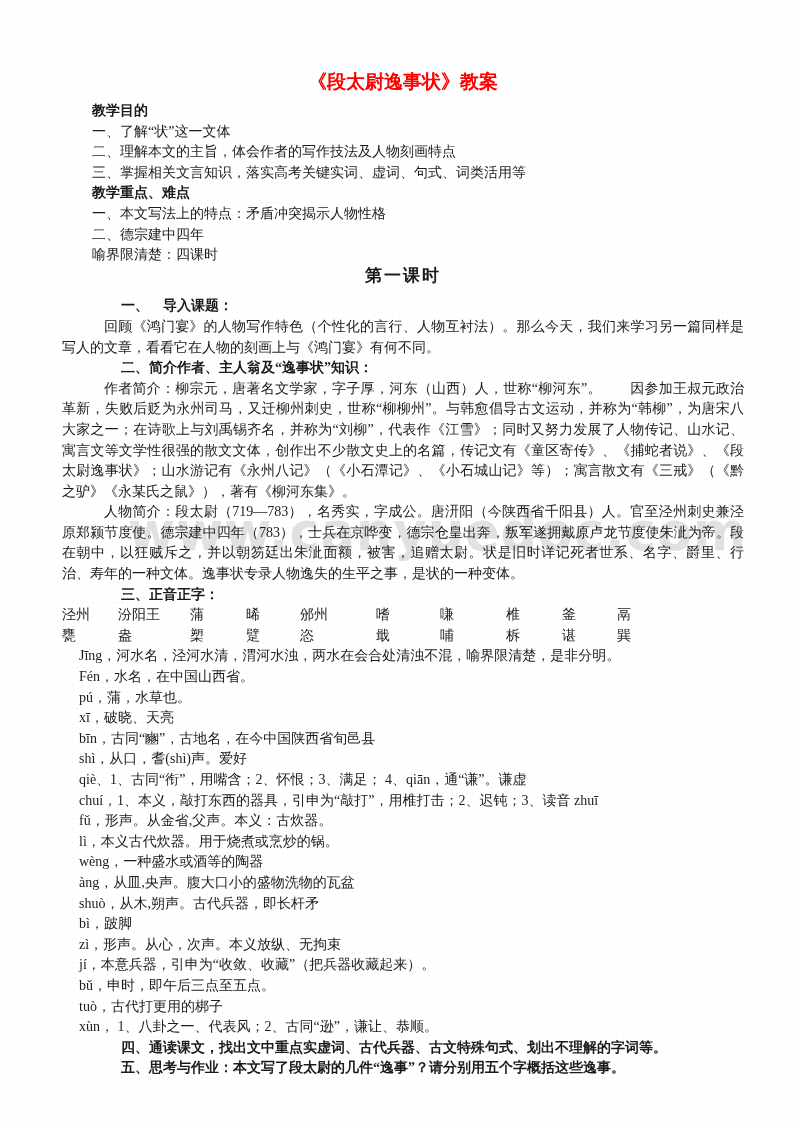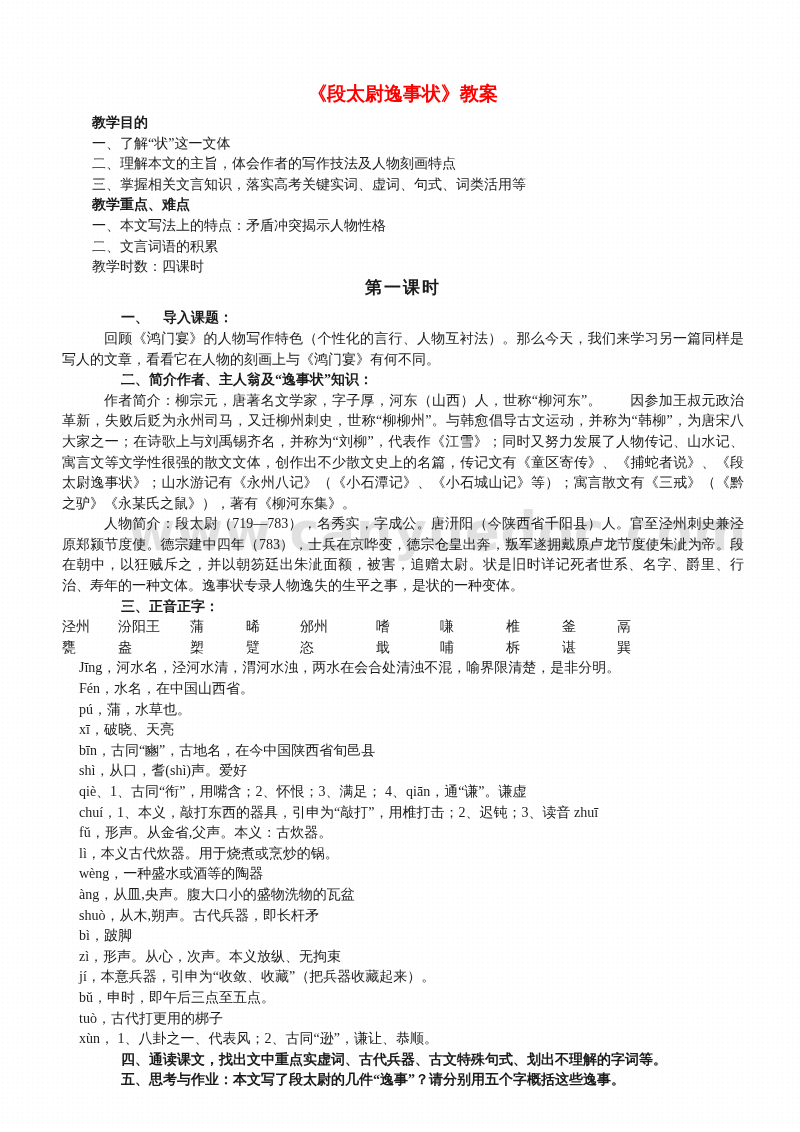--- a/index.html
+++ b/index.html
@@ -15,21 +15,21 @@
   }
   .content{position:relative;z-index:1;padding:70px 56px 0 62px;}
   .watermark{
     position:absolute;z-index:0;left:128px;top:522px;
     font-family:"DejaVu Sans","Liberation Sans",sans-serif;
     font-size:51px;font-weight:bold;letter-spacing:1px;
     color:#c9c9c9;opacity:0.55;white-space:nowrap;
     transform:scaleY(1.05);
   }
   .title{
-    margin:12px 0 7px 0;text-align:center;
+    margin:0 0 7px 0;text-align:center;
     color:#fe0000;font-size:19px;font-weight:bold;line-height:24px;
   }
   .line{white-space:nowrap;padding-left:17px;}
   .b{font-weight:bold;}
   .ind1{margin-left:13px;}
   .ind2{margin-left:42px;}
   .para{text-indent:42px;text-align:justify;}
   .lesson-heading{
     text-align:center;font-weight:bold;font-size:17px;
     margin-bottom:10px;letter-spacing:2px;
@@ -49,22 +49,22 @@
   <div class="content">
     <h1 class="title">《段太尉逸事状》教案</h1>
 
     <div class="line b ind1">教学目的</div>
     <div class="line ind1">一、了解“状”这一文体</div>
     <div class="line ind1">二、理解本文的主旨，体会作者的写作技法及人物刻画特点</div>
     <div class="line ind1">三、掌握相关文言知识，落实高考关键实词、虚词、句式、词类活用等</div>
 
     <div class="line b ind1">教学重点、难点</div>
     <div class="line ind1">一、本文写法上的特点：矛盾冲突揭示人物性格</div>
-    <div class="line ind1">二、文言词语的积累</div>
-    <div class="line ind1">教学时数：四课时</div>
+    <div class="line ind1">二、德宗建中四年</div>
+    <div class="line ind1">喻界限清楚：四课时</div>
 
     <div class="lesson-heading">第一课时</div>
 
     <div class="line b ind2">一、　导入课题：</div>
     <div class="para">回顾《鸿门宴》的人物写作特色（个性化的言行、人物互衬法）。那么今天，我们来学习另一篇同样是写人的文章，看看它在人物的刻画上与《鸿门宴》有何不同。</div>
 
     <div class="line b ind2">二、简介作者、主人翁及“逸事状”知识：</div>
     <div class="para">作者简介：柳宗元，唐著名文学家，字子厚，河东（山西）人，世称“柳河东”。　　因参加王叔元政治革新，失败后贬为永州司马，又迁柳州刺史，世称“柳柳州”。与韩愈倡导古文运动，并称为“韩柳”，为唐宋八大家之一；在诗歌上与刘禹锡齐名，并称为“刘柳”，代表作《江雪》；同时又努力发展了人物传记、山水记、寓言文等文学性很强的散文文体，创作出不少散文史上的名篇，传记文有《童区寄传》、《捕蛇者说》、《段太尉逸事状》；山水游记有《永州八记》（《小石潭记》、《小石城山记》等）；寓言散文有《三戒》（《黔之驴》《永某氏之鼠》），著有《柳河东集》。</div>
     <div class="para">人物简介：段太尉（719—783），名秀实，字成公。唐汧阳（今陕西省千阳县）人。官至泾州刺史兼泾原郑颍节度使。德宗建中四年（783），士兵在京哗变，德宗仓皇出奔，叛军遂拥戴原卢龙节度使朱泚为帝。段在朝中，以狂贼斥之，并以朝笏廷出朱泚面额，被害，追赠太尉。状是旧时详记死者世系、名字、爵里、行治、寿年的一种文体。逸事状专录人物逸失的生平之事，是状的一种变体。</div>
 

